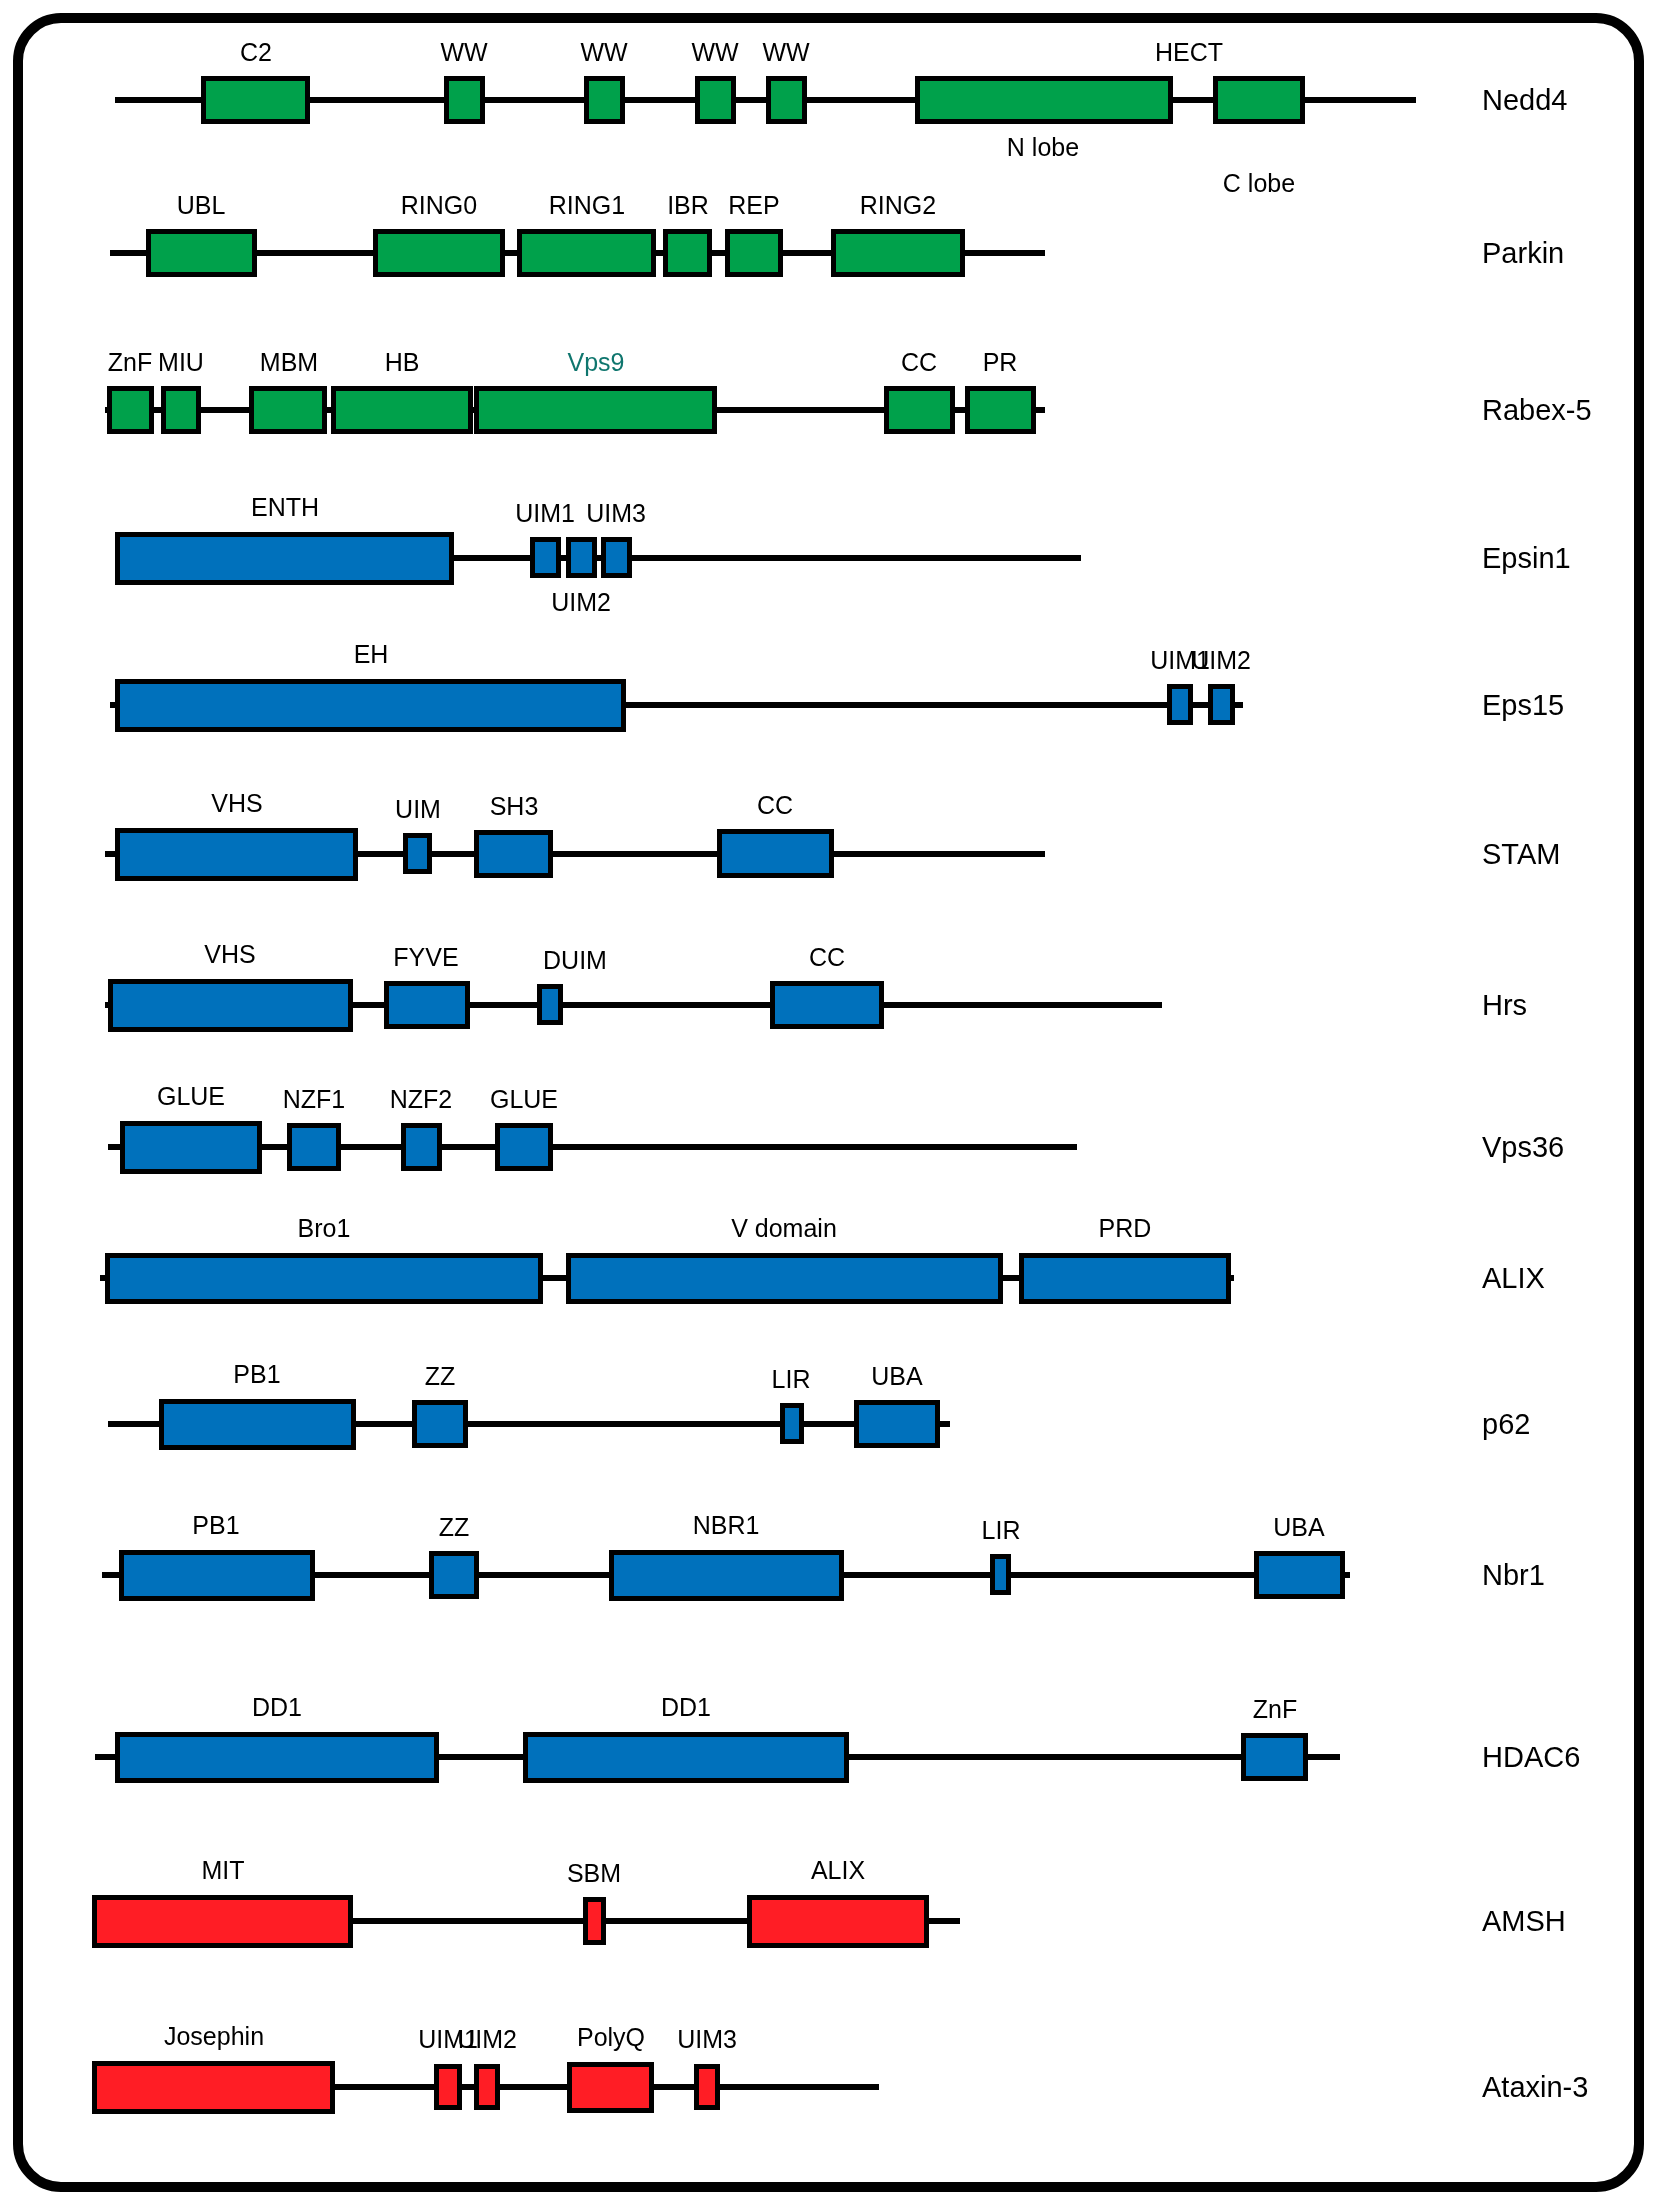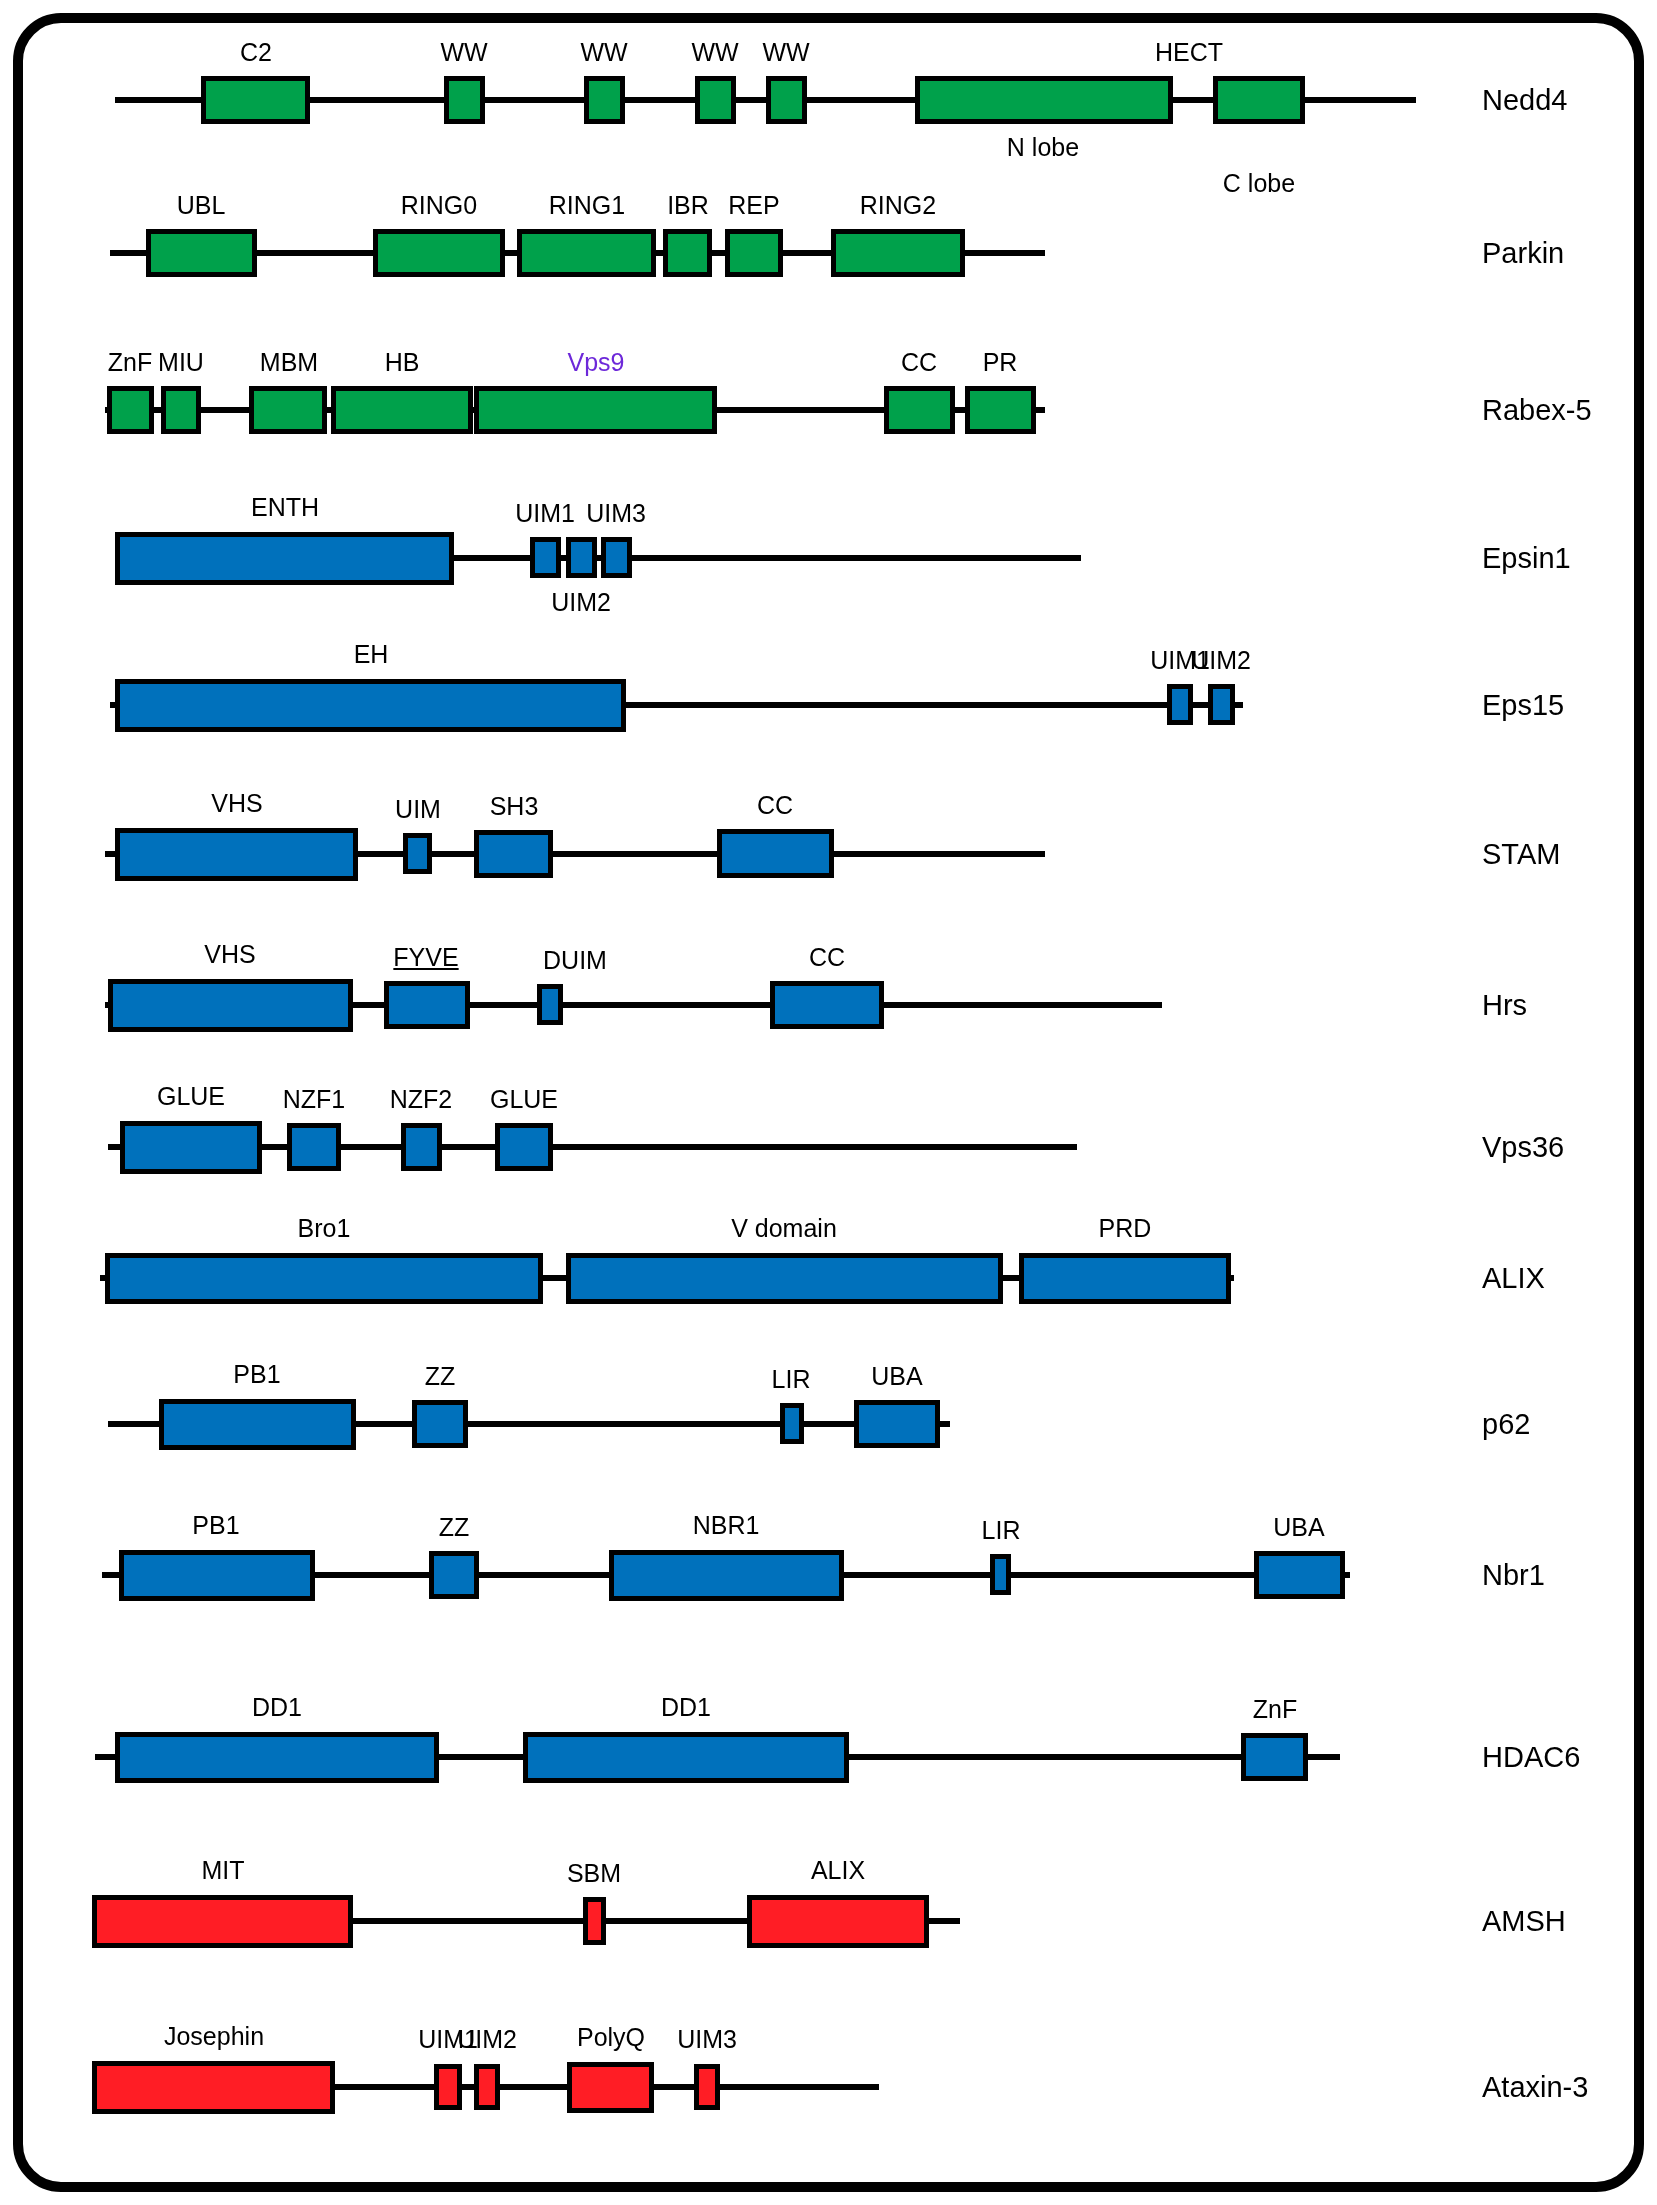--- a/index.html
+++ b/index.html
@@ -87,21 +87,21 @@
         <div class="backbone" style="left: 105px; width: 940px; background: rgb(0, 0, 0);"></div>
         <div class="dom" style="left: 107px; width: 47px; height: 48px; top: -24px; background: rgb(0, 161, 75); border-color: rgb(0, 0, 0);"></div>
         <div class="dlabel" style="left: 130px; bottom: 35px; color: rgb(0, 0, 0);">ZnF</div>
         <div class="dom" style="left: 161px; width: 40px; height: 48px; top: -24px; background: rgb(0, 161, 75); border-color: rgb(0, 0, 0);"></div>
         <div class="dlabel" style="left: 181px; bottom: 35px; color: rgb(0, 0, 0); margin-top: 16px;">MIU</div>
         <div class="dom" style="left: 249px; width: 78px; height: 48px; top: -24px; background: rgb(0, 161, 75); border-color: rgb(0, 0, 0);"></div>
         <div class="dlabel" style="left: 289px; bottom: 35px; color: rgb(0, 0, 0);">MBM</div>
         <div class="dom" style="left: 331px; width: 142px; height: 48px; top: -24px; background: rgb(0, 161, 75); border-color: rgb(0, 0, 0);"></div>
         <div class="dlabel" style="left: 402px; bottom: 35px; color: rgb(0, 0, 0);">HB</div>
         <div class="dom" style="left: 474px; width: 243px; height: 48px; top: -24px; background: rgb(0, 161, 75); border-color: rgb(0, 0, 0);"></div>
-        <div class="dlabel" style="left: 596px; bottom: 35px; color: #6d28d9; text-align: right;">Vps9</div>
+        <div class="dlabel" style="left: 596px; bottom: 35px; color: #0f766e; text-align: right;">Vps9</div>
         <div class="dom" style="left: 884px; width: 71px; height: 48px; top: -24px; background: rgb(0, 161, 75); border-color: rgb(0, 0, 0);"></div>
         <div class="dlabel" style="left: 919px; bottom: 35px; color: rgb(0, 0, 0);">CC</div>
         <div class="dom" style="left: 965px; width: 71px; height: 48px; top: -24px; background: rgb(0, 161, 75); border-color: rgb(0, 0, 0);"></div>
         <div class="dlabel" style="left: 1000px; bottom: 35px; color: rgb(0, 0, 0);">PR</div>
         <div class="pname" style="color: rgb(0, 0, 0);">Rabex-5</div>
       </div>
       <div class="row" style="top: 558px;">
         <div class="backbone" style="left: 115px; width: 966px; background: rgb(0, 0, 0);"></div>
         <div class="dom" style="left: 115px; width: 339px; height: 53px; top: -26px; background: rgb(0, 113, 188); border-color: rgb(0, 0, 0);"></div>
         <div class="dlabel" style="left: 285px; bottom: 38px; color: rgb(0, 0, 0);">ENTH</div>
@@ -133,21 +133,21 @@
         <div class="dlabel" style="left: 514px; bottom: 35px; color: rgb(0, 0, 0);">SH3</div>
         <div class="dom" style="left: 717px; width: 117px; height: 49px; top: -25px; background: rgb(0, 113, 188); border-color: rgb(0, 0, 0);"></div>
         <div class="dlabel" style="left: 775px; bottom: 36px; color: rgb(0, 0, 0);">CC</div>
         <div class="pname" style="color: rgb(0, 0, 0);">STAM</div>
       </div>
       <div class="row" style="top: 1005px;">
         <div class="backbone" style="left: 105px; width: 1057px; background: rgb(0, 0, 0);"></div>
         <div class="dom" style="left: 108px; width: 245px; height: 53px; top: -26px; background: rgb(0, 113, 188); border-color: rgb(0, 0, 0);"></div>
         <div class="dlabel" style="left: 230px; bottom: 38px; color: rgb(0, 0, 0);">VHS</div>
         <div class="dom" style="left: 384px; width: 86px; height: 48px; top: -24px; background: rgb(0, 113, 188); border-color: rgb(0, 0, 0);"></div>
-        <div class="dlabel" style="left: 426px; bottom: 35px; color: rgb(0, 0, 0); text-decoration: underline;">FYVE</div>
+        <div class="dlabel" style="left: 426px; bottom: 35px; color: rgb(0, 0, 0);">FYVE</div>
         <div class="dom" style="left: 537px; width: 26px; height: 41px; top: -20.6px; background: rgb(0, 113, 188); border-color: rgb(0, 0, 0);"></div>
         <div class="dlabel" style="left: 575px; bottom: 32px; color: rgb(0, 0, 0);">DUIM</div>
         <div class="dom" style="left: 770px; width: 114px; height: 48px; top: -24px; background: rgb(0, 113, 188); border-color: rgb(0, 0, 0);"></div>
         <div class="dlabel" style="left: 827px; bottom: 35px; color: rgb(0, 0, 0);">CC</div>
         <div class="pname" style="color: rgb(0, 0, 0);">Hrs</div>
       </div>
       <div class="row" style="top: 1147px;">
         <div class="backbone" style="left: 108px; width: 969px; background: rgb(0, 0, 0);"></div>
         <div class="dom" style="left: 120px; width: 142px; height: 53px; top: -26px; background: rgb(0, 113, 188); border-color: rgb(0, 0, 0);"></div>
         <div class="dlabel" style="left: 191px; bottom: 38px; color: rgb(0, 0, 0);">GLUE</div>

